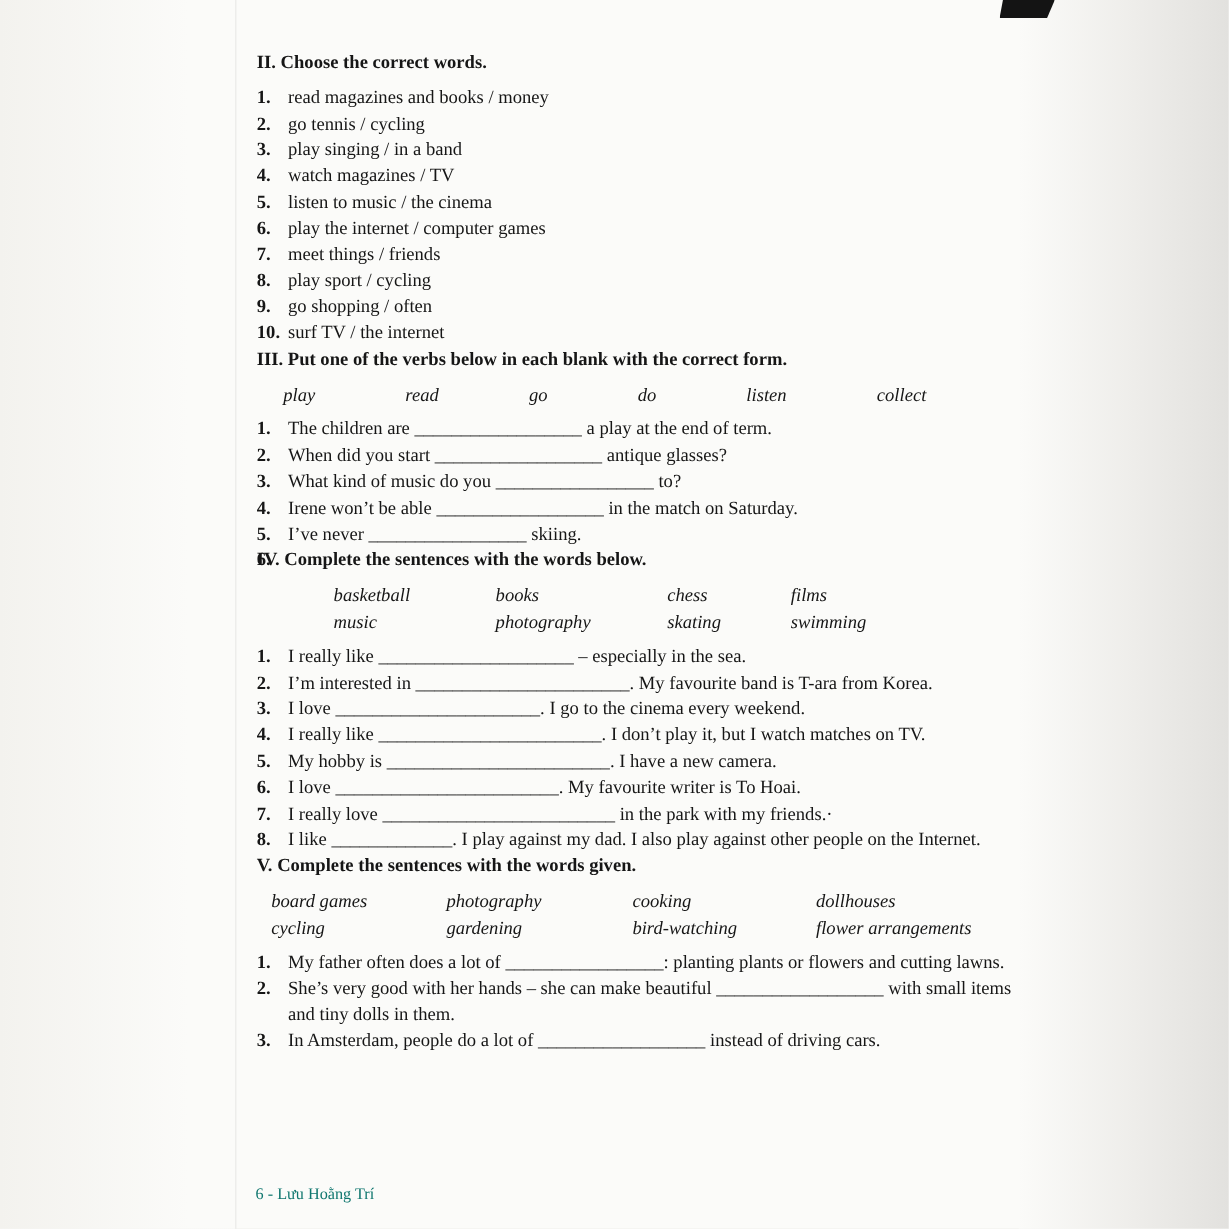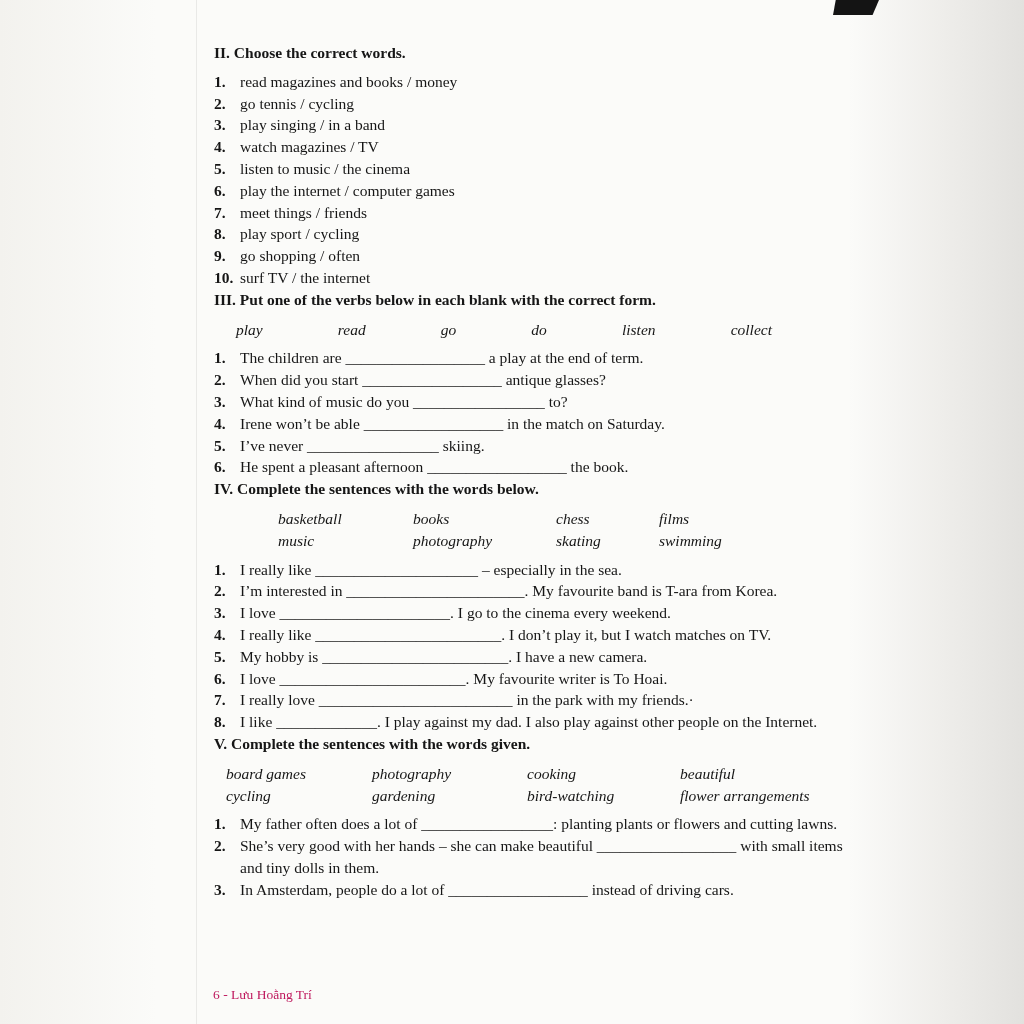--- a/index.html
+++ b/index.html
@@ -44,21 +44,21 @@
     width: 536px; margin-left: 22px;
   }
   .wb-section-iv .wb-row { grid-template-columns: 135px 143px 103px auto; margin-left: 64px; }
   .wb-section-v  .wb-row { grid-template-columns: 146px 155px 153px auto; margin-left: 12px; }
   .items { margin-top: 7px; }
   .item { position: relative; padding-left: 26px; }
   .item .num { position: absolute; left: 0; top: 0; font-weight: bold; }
   .b { font-weight: normal; }
   .footer {
     position: absolute; left: 213px; top: 987px;
-    font-size: 13.5px; color: #be185d;
+    font-size: 13.5px; color: #0f766e;
   }
 </style>
 </head>
 <body>
 
 <div class="page">
   <div class="scan-left-margin"></div>
   <div class="scan-fold-line"></div>
   <div class="scan-right-shadow"></div>
   <div class="scan-corner-mark"></div>
@@ -90,21 +90,21 @@
             <span class="wb-word">listen</span>
             <span class="wb-word">collect</span>
           </div>
         </div>
         <div class="items">
           <div class="item"><span class="num">1.</span><span>The children are __________________ a play at the end of term.</span></div>
           <div class="item"><span class="num">2.</span><span>When did you start __________________ antique glasses?</span></div>
           <div class="item"><span class="num">3.</span><span>What kind of music do you _________________ to?</span></div>
           <div class="item"><span class="num">4.</span><span>Irene won’t be able __________________ in the match on Saturday.</span></div>
           <div class="item"><span class="num">5.</span><span>I’ve never _________________ skiing.</span></div>
-          <div class="item"><span class="num">6.</span><span>He spent a pleasant afternoon __________________ the book.</span></div>
+          <div class="item"><span class="num">6.</span></div>
         </div>
       </section>
       <section class="sec-block">
         <div class="sec-heading">IV. Complete the sentences with the words below.</div>
         <div class="word-bank wb-section-iv">
           <div class="wb-row">
             <span class="wb-word">basketball</span>
             <span class="wb-word">books</span>
             <span class="wb-word">chess</span>
             <span class="wb-word">films</span>
@@ -127,21 +127,21 @@
           <div class="item"><span class="num">8.</span><span>I like _____________. I play against my dad. I also play against other people on the Internet.</span></div>
         </div>
       </section>
       <section class="sec-block">
         <div class="sec-heading">V. Complete the sentences with the words given.</div>
         <div class="word-bank wb-section-v">
           <div class="wb-row">
             <span class="wb-word">board games</span>
             <span class="wb-word">photography</span>
             <span class="wb-word">cooking</span>
-            <span class="wb-word">beautiful</span>
+            <span class="wb-word">dollhouses</span>
           </div>
           <div class="wb-row">
             <span class="wb-word">cycling</span>
             <span class="wb-word">gardening</span>
             <span class="wb-word">bird-watching</span>
             <span class="wb-word">flower arrangements</span>
           </div>
         </div>
         <div class="items">
           <div class="item"><span class="num">1.</span><span>My father often does a lot of _________________: planting plants or flowers and cutting lawns.</span></div>

